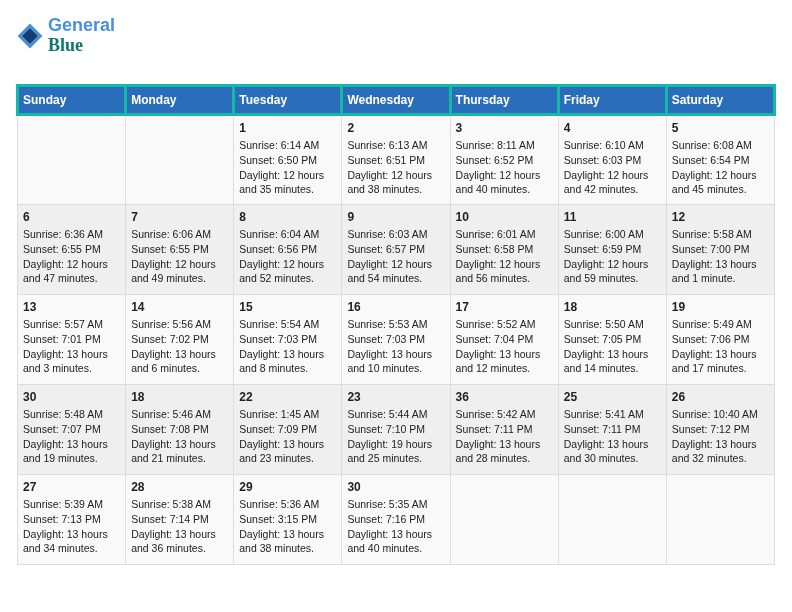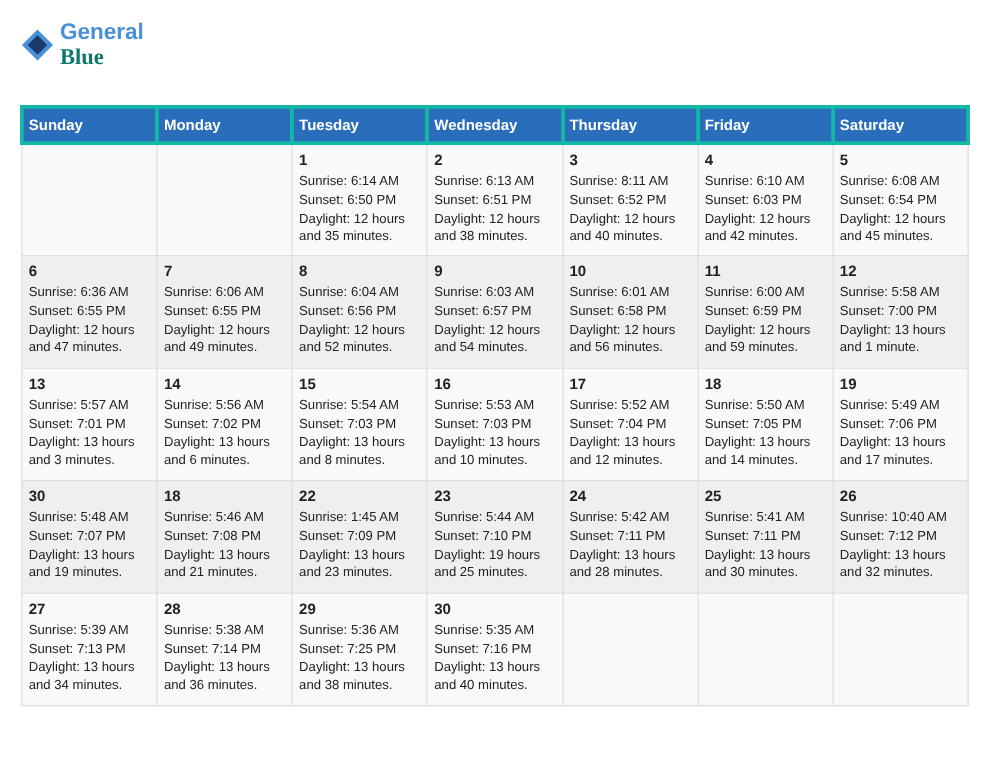--- a/index.html
+++ b/index.html
@@ -259,21 +259,21 @@
           <div>Sunset: 7:09 PM</div>
           <div>Daylight: 13 hours and 23 minutes.</div>
         </td>
         <td>
           <span class="day-number">23</span>
           <div>Sunrise: 5:44 AM</div>
           <div>Sunset: 7:10 PM</div>
           <div>Daylight: 19 hours and 25 minutes.</div>
         </td>
         <td>
-          <span class="day-number">24</span>
+          <span class="day-number">36</span>
           <div>Sunrise: 5:42 AM</div>
           <div>Sunset: 7:11 PM</div>
           <div>Daylight: 13 hours and 28 minutes.</div>
         </td>
         <td>
           <span class="day-number">25</span>
           <div>Sunrise: 5:41 AM</div>
           <div>Sunset: 7:11 PM</div>
           <div>Daylight: 13 hours and 30 minutes.</div>
         </td>
@@ -293,21 +293,21 @@
         </td>
         <td>
           <span class="day-number">28</span>
           <div>Sunrise: 5:38 AM</div>
           <div>Sunset: 7:14 PM</div>
           <div>Daylight: 13 hours and 36 minutes.</div>
         </td>
         <td>
           <span class="day-number">29</span>
           <div>Sunrise: 5:36 AM</div>
-          <div>Sunset: 7:25 PM</div>
+          <div>Sunset: 3:15 PM</div>
           <div>Daylight: 13 hours and 38 minutes.</div>
         </td>
         <td>
           <span class="day-number">30</span>
           <div>Sunrise: 5:35 AM</div>
           <div>Sunset: 7:16 PM</div>
           <div>Daylight: 13 hours and 40 minutes.</div>
         </td>
         <td class="empty-cell"></td>
         <td class="empty-cell"></td>

